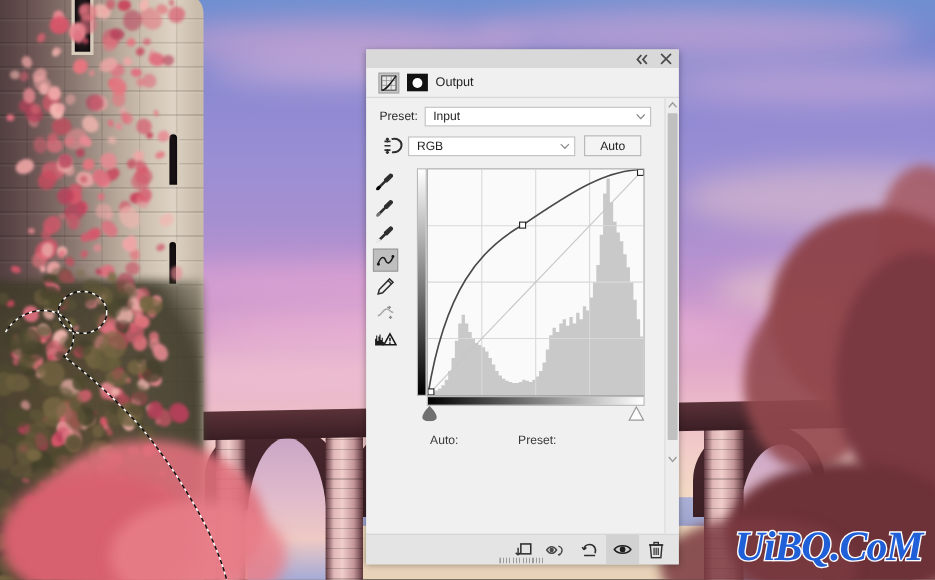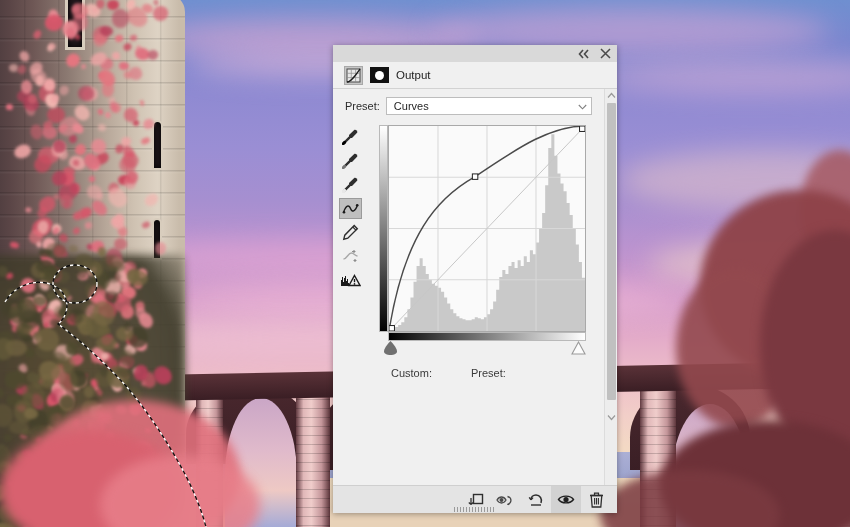--- a/index.html
+++ b/index.html
@@ -855,20 +855,21 @@
                C 80 78, 104 100, 126 124 C 150 152, 170 184, 186 214
                C 196 234, 202 250, 206 265" fill="none" stroke="#ffffff" stroke-width="1.3" stroke-dasharray="4 3"></path>
       <path d="M 5 40 C 18 18, 48 14, 62 30 C 70 40, 68 54, 58 62
                C 80 78, 104 100, 126 124 C 150 152, 170 184, 186 214
                C 196 234, 202 250, 206 265" fill="none" stroke="#111111" stroke-width="1.3" stroke-dasharray="4 3" stroke-dashoffset="4"></path>
       <ellipse cx="75" cy="22" rx="22" ry="19" fill="none" stroke="#ffffff" stroke-width="1.3" stroke-dasharray="4 3"></ellipse>
       <ellipse cx="75" cy="22" rx="22" ry="19" fill="none" stroke="#111111" stroke-width="1.3" stroke-dasharray="4 3" stroke-dashoffset="4"></ellipse>
     </svg>
   </div>
 
+  <div class="wm">UiBQ.CoM</div>
 
   <div id="panel">
 
     <div class="titlebar">
       <div class="tb-btn">
         <svg width="12" height="10" viewBox="0 0 12 10">
           <path d="M5 1 L1.5 5 L5 9 M10 1 L6.5 5 L10 9" fill="none" stroke="#4a4a4a" stroke-width="1.6"></path>
         </svg>
       </div>
       <div class="tb-btn">
@@ -893,29 +894,50 @@
       <div class="adj-title">Output</div>
     </div>
 
     <div class="body">
 
       <div class="content">
 
         <div class="row">
           <span class="lbl">Preset:</span>
           <div class="select sel-preset">
-            <span>Curves</span>
+            <span>Input</span>
             <span class="chev">
               <svg width="9" height="6" viewBox="0 0 9 6">
                   <path d="M.8 1 L4.5 4.8 L8.2 1" fill="none" stroke="#808080" stroke-width="1.1"></path>
                 </svg>
             </span>
           </div>
         </div>
 
+        <div class="row">
+          <div class="tool" style="width:26px">
+            <svg width="20" height="18" viewBox="0 0 20 18">
+              <path d="M8 2.5 C13 1.2, 17.5 4, 17 8.5 C16.6 12.8, 12 15.2, 8.4 14.3" fill="none" stroke="#2e2e2e" stroke-width="1.8"></path>
+              <path d="M1.5 4.5 H7 M1.5 8.5 H7 M1.5 12.5 H7" stroke="#2e2e2e" stroke-width="1.5"></path>
+              <path d="M4.2 1.5 L4.2 5.5 M4.2 1.5 L2.9 3 M4.2 1.5 L5.5 3" stroke="#2e2e2e" stroke-width="1.2" fill="none"></path>
+              <path d="M4.2 15.5 L4.2 11.5 M4.2 15.5 L2.9 14 M4.2 15.5 L5.5 14" stroke="#2e2e2e" stroke-width="1.2" fill="none"></path>
+            </svg>
+          </div>
+          <div class="select sel-chan">
+            <span>RGB</span>
+            <span class="chev">
+              <svg width="9" height="6" viewBox="0 0 9 6">
+                  <path d="M.8 1 L4.5 4.8 L8.2 1" fill="none" stroke="#8c8c8c" stroke-width="1.1"></path>
+                </svg>
+            </span>
+          </div>
+          <div class="btn-auto">
+            <span>Auto</span>
+          </div>
+        </div>
 
         <div style="display:flex;">
           <div class="toolstrip">
 
             <div class="tool">
               <svg width="17" height="17" viewBox="0 0 17 17">
                 <path d="M12.5 1.8 a2.4 2.4 0 0 1 2.8 2.8 L10 10 L7.2 9.9 L7 7 Z" fill="#2e2e2e"></path>
                 <path d="M7.4 9.6 L2 15" stroke="#2e2e2e" stroke-width="2.4" stroke-linecap="round"></path>
                 <path d="M2.6 14.4 L1.2 15.8" stroke="#000" stroke-width="3" stroke-linecap="round"></path>
               </svg>
@@ -995,21 +1017,21 @@
 
             <svg class="blackstop" viewBox="0 0 15 14">
               <path d="M7.5 0 C11.5 4, 14 8, 14 10.5 C14 12.6, 11.2 14, 7.5 14 C3.8 14, 1 12.6, 1 10.5 C1 8, 3.5 4, 7.5 0 Z" fill="#707070"></path>
             </svg>
             <svg class="whitestop" viewBox="0 0 15 14">
               <path d="M7.5 1 L14 13 L1 13 Z" fill="#fcfcfc" stroke="#9a9a9a" stroke-width="1.1"></path>
             </svg>
 
             <div class="iorow">
               <div class="io-in">
-                <span>Custom:</span><span></span>
+                <span>Auto:</span><span></span>
               </div>
               <div>
                 <span>Preset:</span><span></span>
               </div>
             </div>
           </div>
         </div>
       </div>
 
       <div class="scrollbar">

